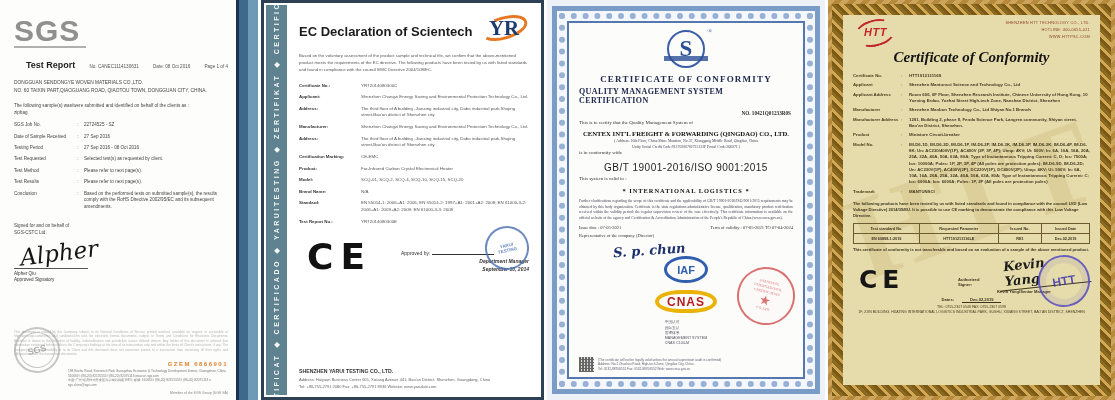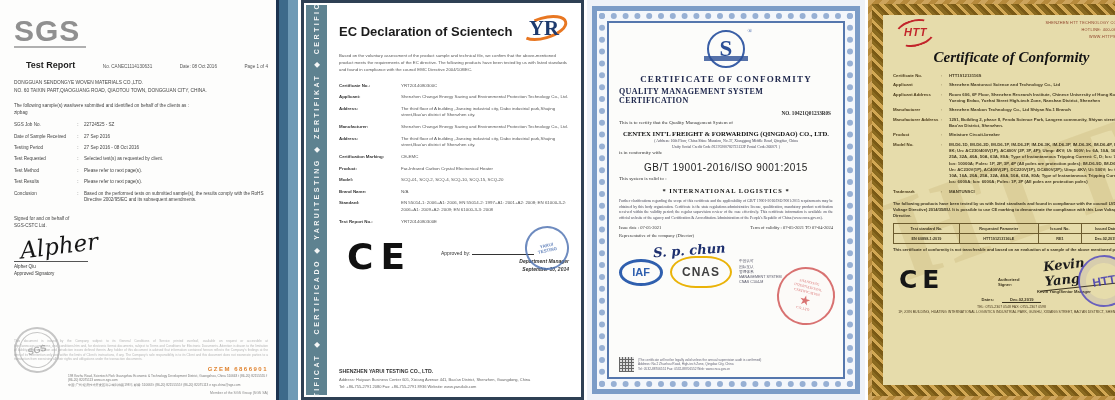--- a/index.html
+++ b/index.html
@@ -1,21 +1,21 @@
 <!DOCTYPE html>
 <html><head>
 <meta charset="utf-8">
 <style>
   *{box-sizing:border-box;margin:0;padding:0;}
   html,body{width:1115px;height:400px;overflow:hidden;}
   body{display:flex;gap:3px;background:#fff;font-family:"Liberation Sans",sans-serif;}
   .cert{height:400px;position:relative;flex:0 0 auto;overflow:hidden;}
 
   
-  .c1{width:298px;background:#fdfdfc;}
+  .c1{width:258px;background:#fdfdfc;}
   .c1-strip{position:absolute;right:0;top:0;width:22px;height:100%;
     background:linear-gradient(90deg,#1c3350 0 3px,#3d6a8a 3px 12px,#6f9ab5 12px 22px);}
   .c1-page{position:absolute;left:0;top:0;right:22px;bottom:0;background:#fdfdfc;
     padding:16px 8px 5px 14px;display:flex;flex-direction:column;}
   .c1-logo{font-weight:bold;font-size:30px;line-height:30px;color:#909090;letter-spacing:1px;
     border-bottom:2px solid #b0b0b0;width:72px;margin-bottom:12px;}
   .c1-titlerow{display:flex;justify-content:space-between;align-items:baseline;margin-bottom:9px;}
   .c1-title{font-weight:bold;font-size:9px;color:#1e1e1e;margin-left:12px;}
   .c1-meta{font-size:4.6px;color:#555;}
   .c1-co{font-size:4.8px;color:#444;line-height:1.6;}
@@ -84,26 +84,26 @@
   .c3-co{font-size:6.7px;font-weight:bold;color:#101010;text-align:center;margin:2px 0;}
   .c3-addr{font-size:3.8px;color:#445;text-align:center;line-height:1.5;}
   .c3-std{font-family:"Liberation Sans",sans-serif;font-size:10px;color:#1d1d1d;text-align:center;
     letter-spacing:.5px;margin:4px 0 3px;}
   .c3-scope{font-size:6.4px;font-weight:bold;color:#111;text-align:center;letter-spacing:1px;margin:3px 0 5px;}
   .c3-para{font-size:3.8px;color:#445;text-align:justify;line-height:1.45;}
   .c3-dates{display:flex;justify-content:space-between;font-size:4.5px;color:#333;margin-top:4px;}
   .c3-rep{font-size:4.5px;color:#333;margin-top:3px;}
   .c3-sig{font-family:"DejaVu Serif",serif;font-style:italic;font-weight:bold;font-size:13px;
     color:#1d2f6e;transform:rotate(-4deg);margin:1px 0 0 34px;}
-  .c3-logos{display:flex;align-items:center;gap:7px;margin-top:2px;}
+  .c3-logos{display:flex;align-items:center;gap:7px;margin-top:2px;flex-direction:column;}
   .c3-iaf{width:44px;height:27px;border:3px solid #2f5fae;border-radius:50%;display:flex;
     align-items:center;justify-content:center;color:#2f5fae;font-weight:bold;font-size:11px;
     font-family:"Liberation Sans",sans-serif;flex:0 0 auto;}
-  .c3-cnas{width:62px;height:32px;border:2px solid #eab308;border-radius:50% / 60%;display:flex;
-    align-items:center;justify-content:center;color:#404040;font-weight:bold;font-size:12px;
+  .c3-cnas{width:62px;height:23px;border:4px solid #eab308;border-radius:50% / 60%;display:flex;
+    align-items:center;justify-content:center;color:#b91c1c;font-weight:bold;font-size:12px;
     letter-spacing:1px;font-family:"Liberation Sans",sans-serif;flex:0 0 auto;}
   .c3-cnastext{font-size:3.7px;color:#556;line-height:1.4;font-family:"Liberation Sans",sans-serif;}
   .c3-stamp{position:absolute;right:8px;bottom:52px;width:58px;height:58px;border:2px solid #d05050;
     border-radius:50%;opacity:.8;transform:rotate(14deg);display:flex;flex-direction:column;
     align-items:center;justify-content:center;color:#d05050;text-align:center;font-size:3.6px;
     line-height:1.3;padding:5px;background:rgba(255,235,235,.15);}
   .c3-star{font-size:13px;line-height:1;}
   .c3-foot{display:flex;gap:4px;margin-top:auto;align-items:flex-end;}
   .c3-qr{width:15px;height:15px;flex:0 0 auto;
     background:repeating-linear-gradient(0deg,#666 0 1.5px,transparent 1.5px 3px),

